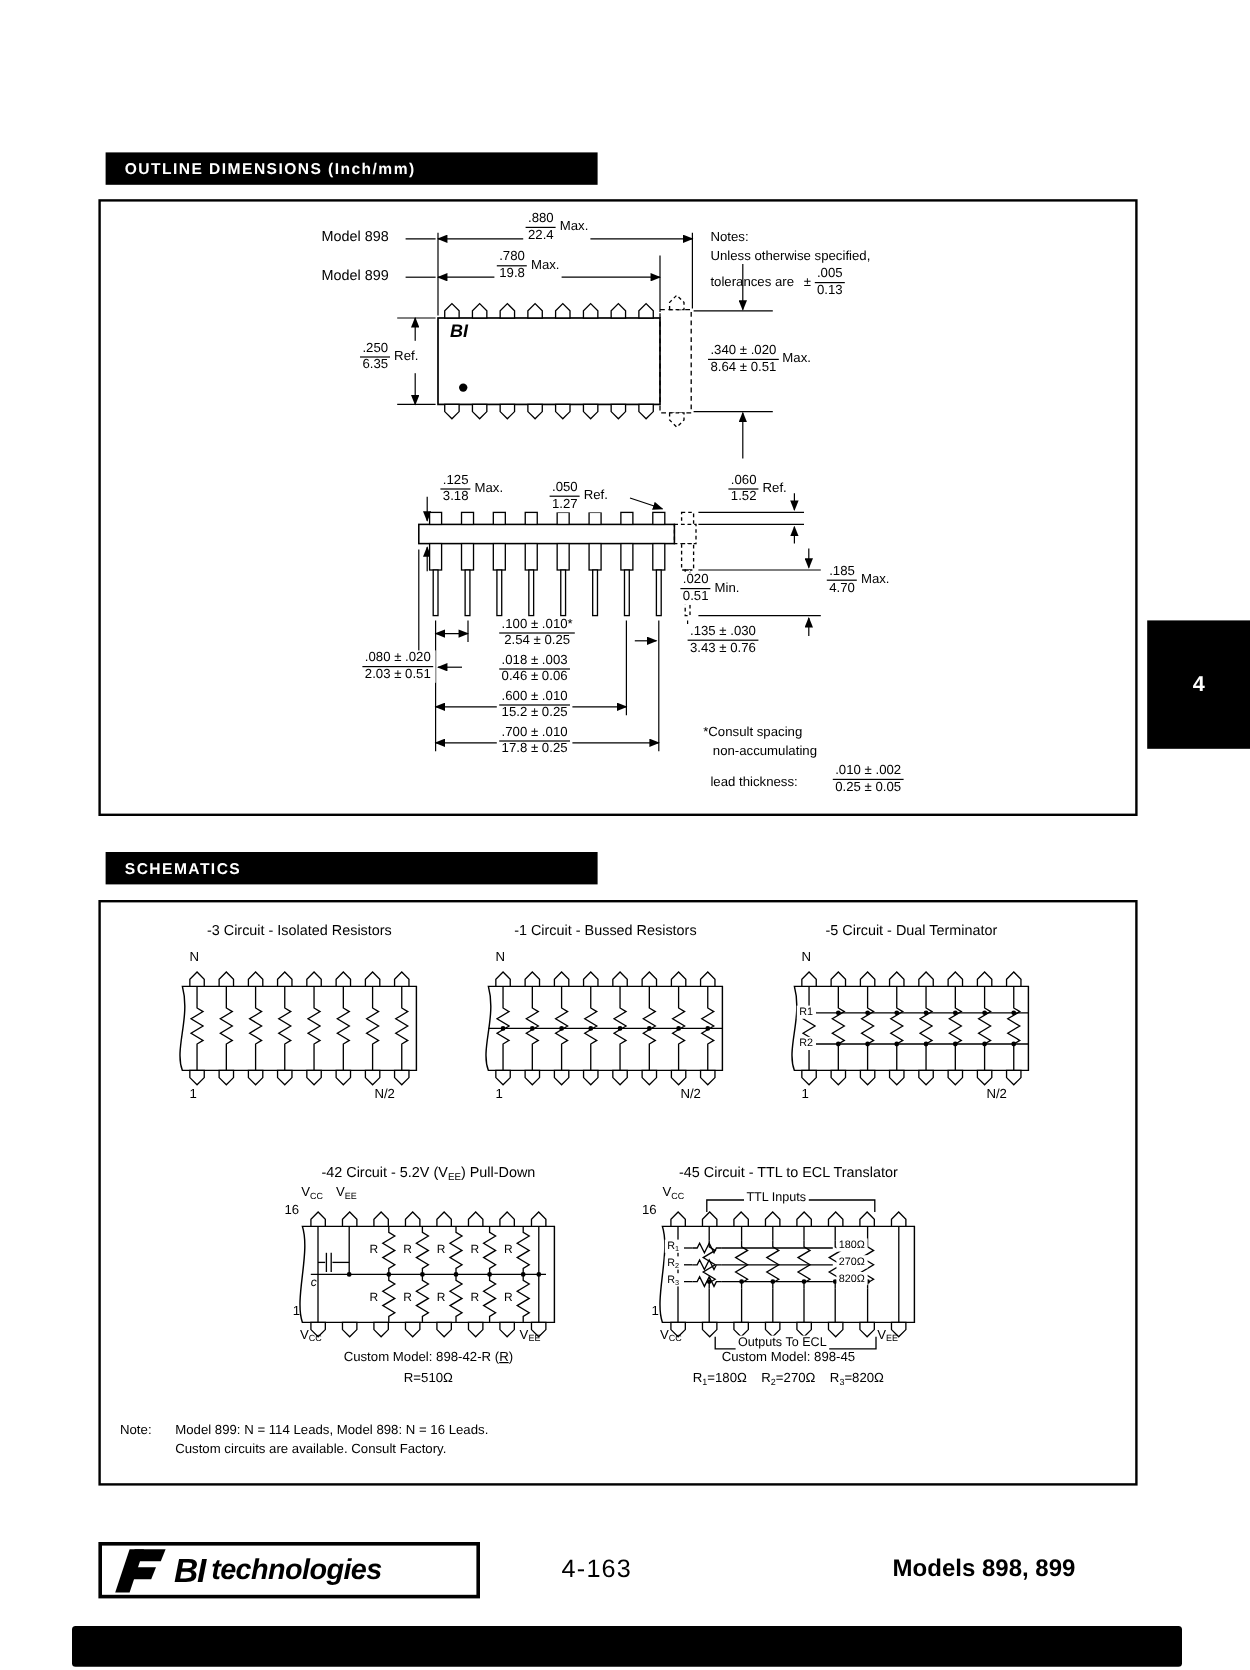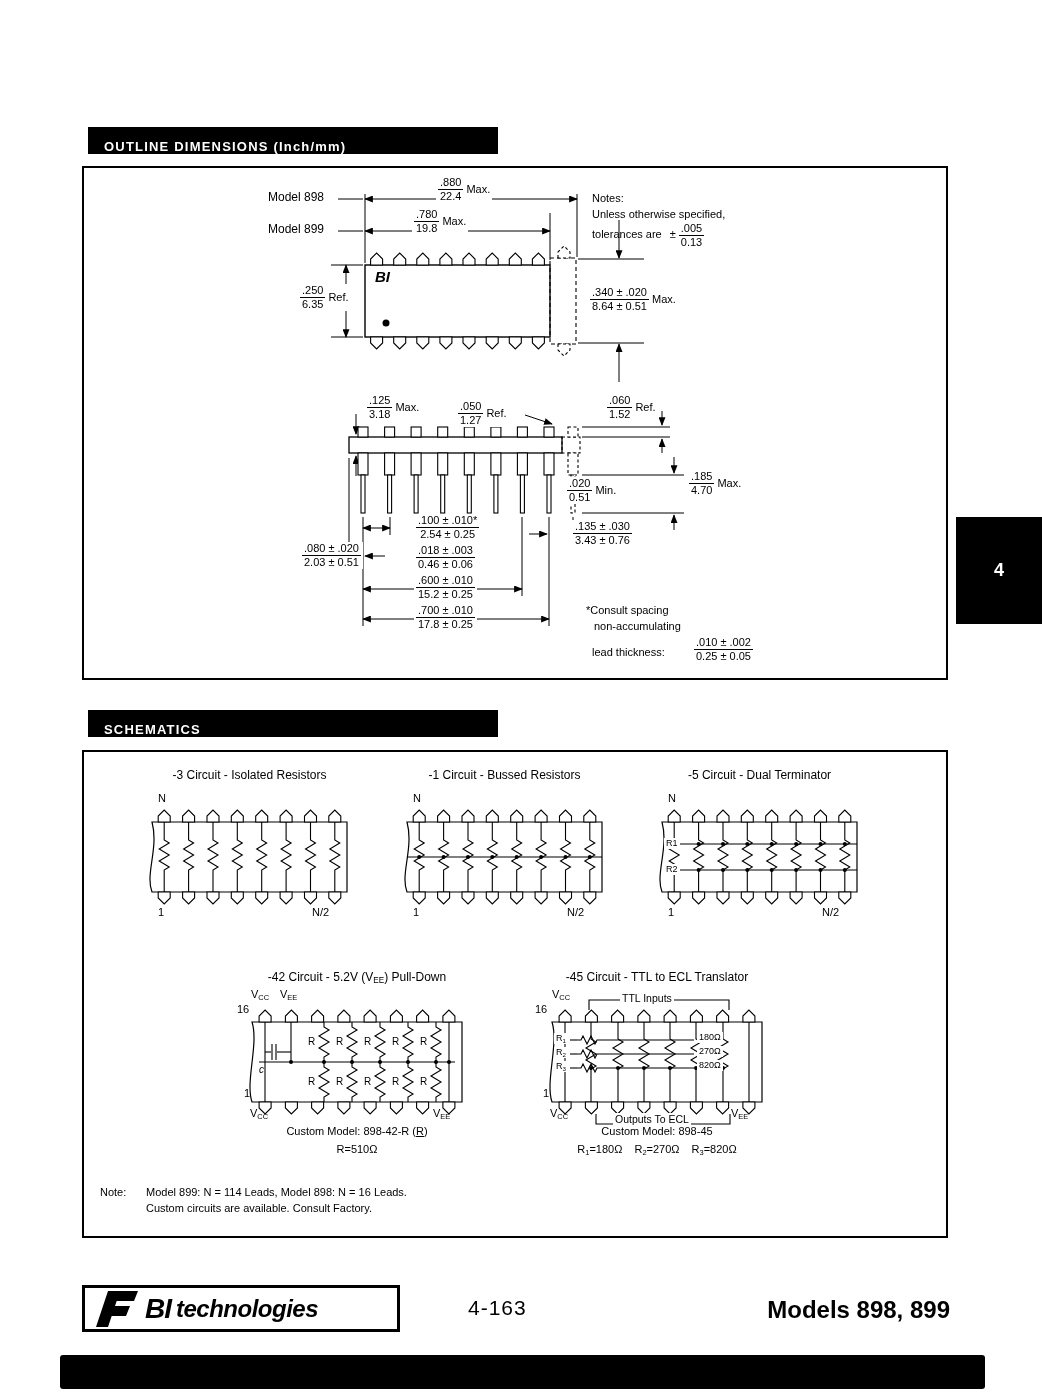--- a/index.html
+++ b/index.html
@@ -1,18 +1,18 @@
 <!DOCTYPE html>
 <html><head>
 <meta charset="utf-8">
 <style>
 *{margin:0;padding:0;box-sizing:border-box}
 html,body{background:#fff}
 body{width:1042px;height:1392px;position:relative;font-family:"Liberation Sans",sans-serif;color:#000;overflow:hidden}
-.bar{position:absolute;left:88px;width:410px;height:27px;background:#000;color:#fff;display:flex;align-items:flex-end;padding-left:16px;font-size:13px;font-weight:bold;letter-spacing:1.2px}
+.bar{position:absolute;left:88px;width:410px;height:27px;background:#000;color:#fff;display:flex;align-items:center;padding-left:16px;font-size:13px;font-weight:bold;letter-spacing:1.2px}
 .box{position:absolute;left:82px;width:866px;background:#fff;border:2px solid #000}
 .lbl{position:absolute;font-size:11px;line-height:1.18;white-space:nowrap}
 .wbg{background:#fff;padding:0 2px}
 .bold{font-weight:normal}
 .ctr{text-align:center}
 .frac{display:inline-block;text-align:center;vertical-align:middle}
 .fT{display:block;border-bottom:1px solid #000;padding:0 2px}
 .fB{display:block;padding:0 2px}
 .sfx{display:inline-block;vertical-align:middle;margin-left:3px}
 sub{font-size:0.68em;line-height:0;vertical-align:-0.25em}
@@ -22,21 +22,21 @@
 .s10{font-size:10px}
 .s105{font-size:10.5px}
 .s12{font-size:12px}
 .box>svg{position:absolute;left:0;top:0}
 .tab{position:absolute;left:956px;top:517px;width:86px;height:107px;background:#000;color:#fff;display:flex;align-items:center;justify-content:center;font-weight:bold;font-size:18px}
 .footer-logo{position:absolute;left:82px;top:1285px;width:318px;height:47px;border:3px solid #000;display:flex;align-items:center;padding-left:8px;background:#fff}
 .logo-svg{position:static}
 .brand-bi{font-style:italic;font-weight:bold;font-size:28px;margin-left:6px;letter-spacing:-1px}
 .brand-tech{font-style:italic;font-weight:bold;font-size:24px;margin-left:5px;letter-spacing:-0.5px}
 .pageno{position:absolute;left:468px;top:1296px;font-weight:normal;font-size:21px;letter-spacing:1px}
-.models{position:absolute;left:690px;top:1296px;width:260px;text-align:right;font-weight:bold;font-size:24px}
+.models{position:absolute;left:690px;top:1296px;width:260px;text-align:center;font-weight:bold;font-size:20px}
 .botbar{position:absolute;left:60px;top:1355px;width:925px;height:34px;background:#000;border-radius:3px}
 </style>
 </head>
 <body>
 
 <div>
 
   <div class="bar" style="top:127px">
     <span>OUTLINE DIMENSIONS (Inch/mm)</span>
   </div>

